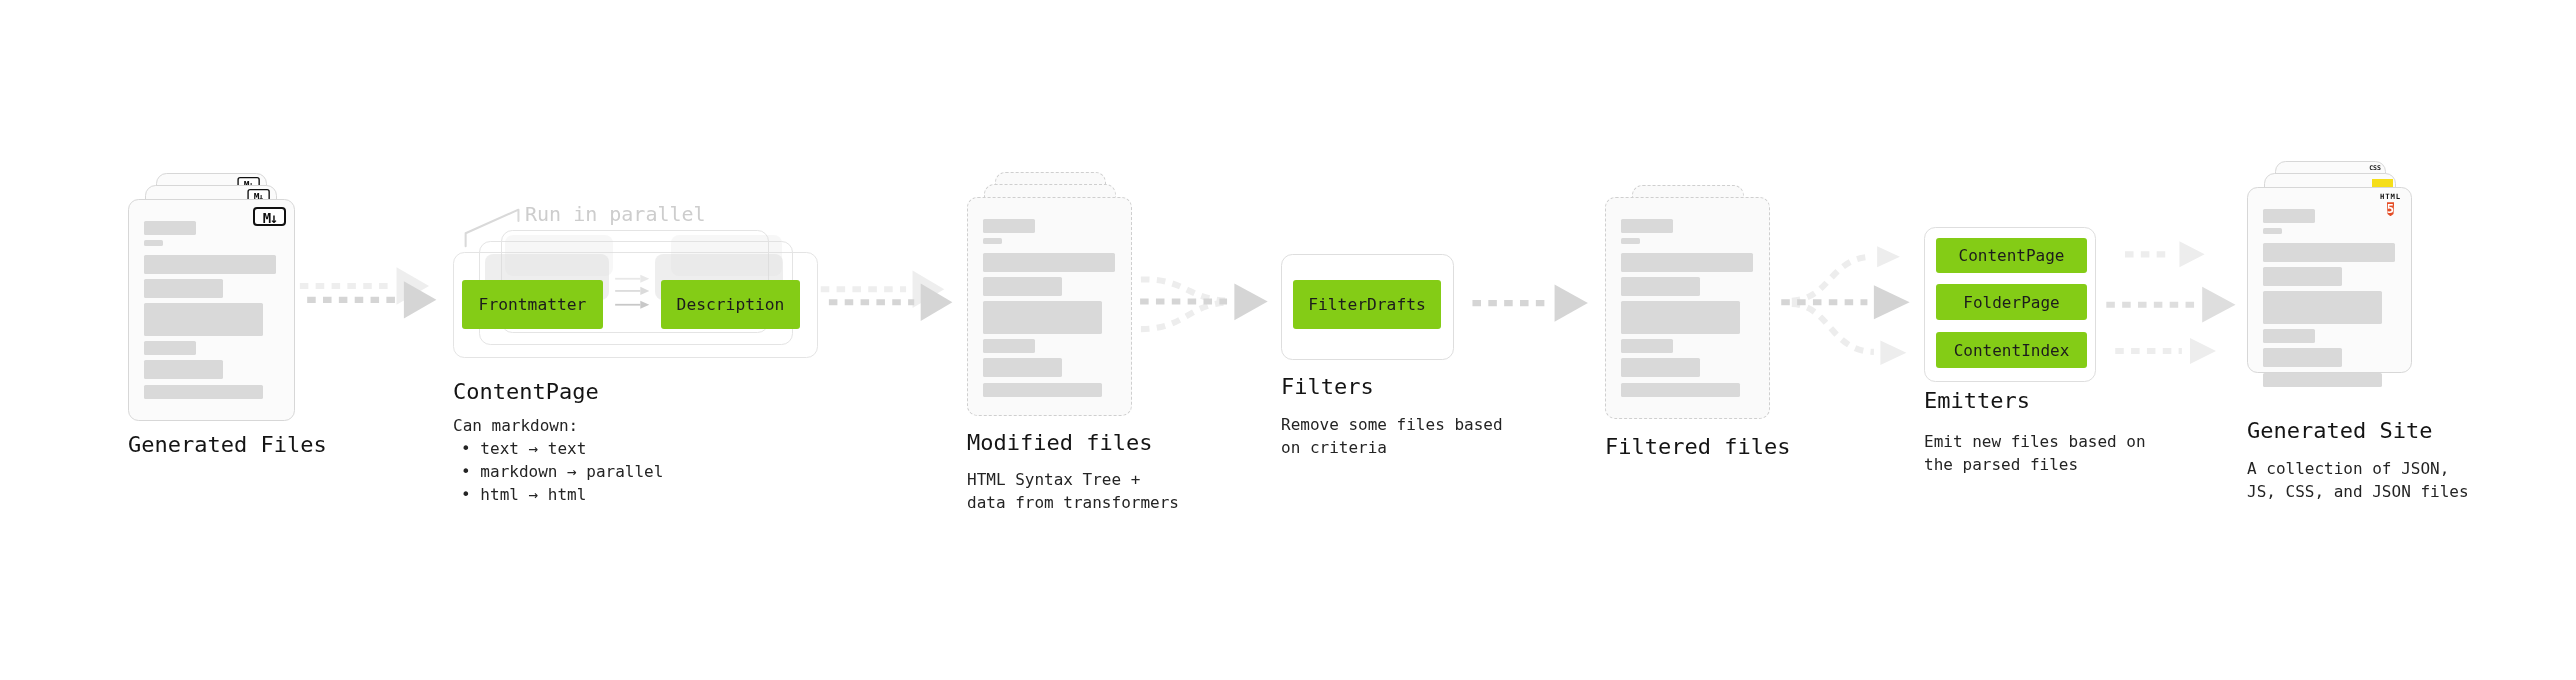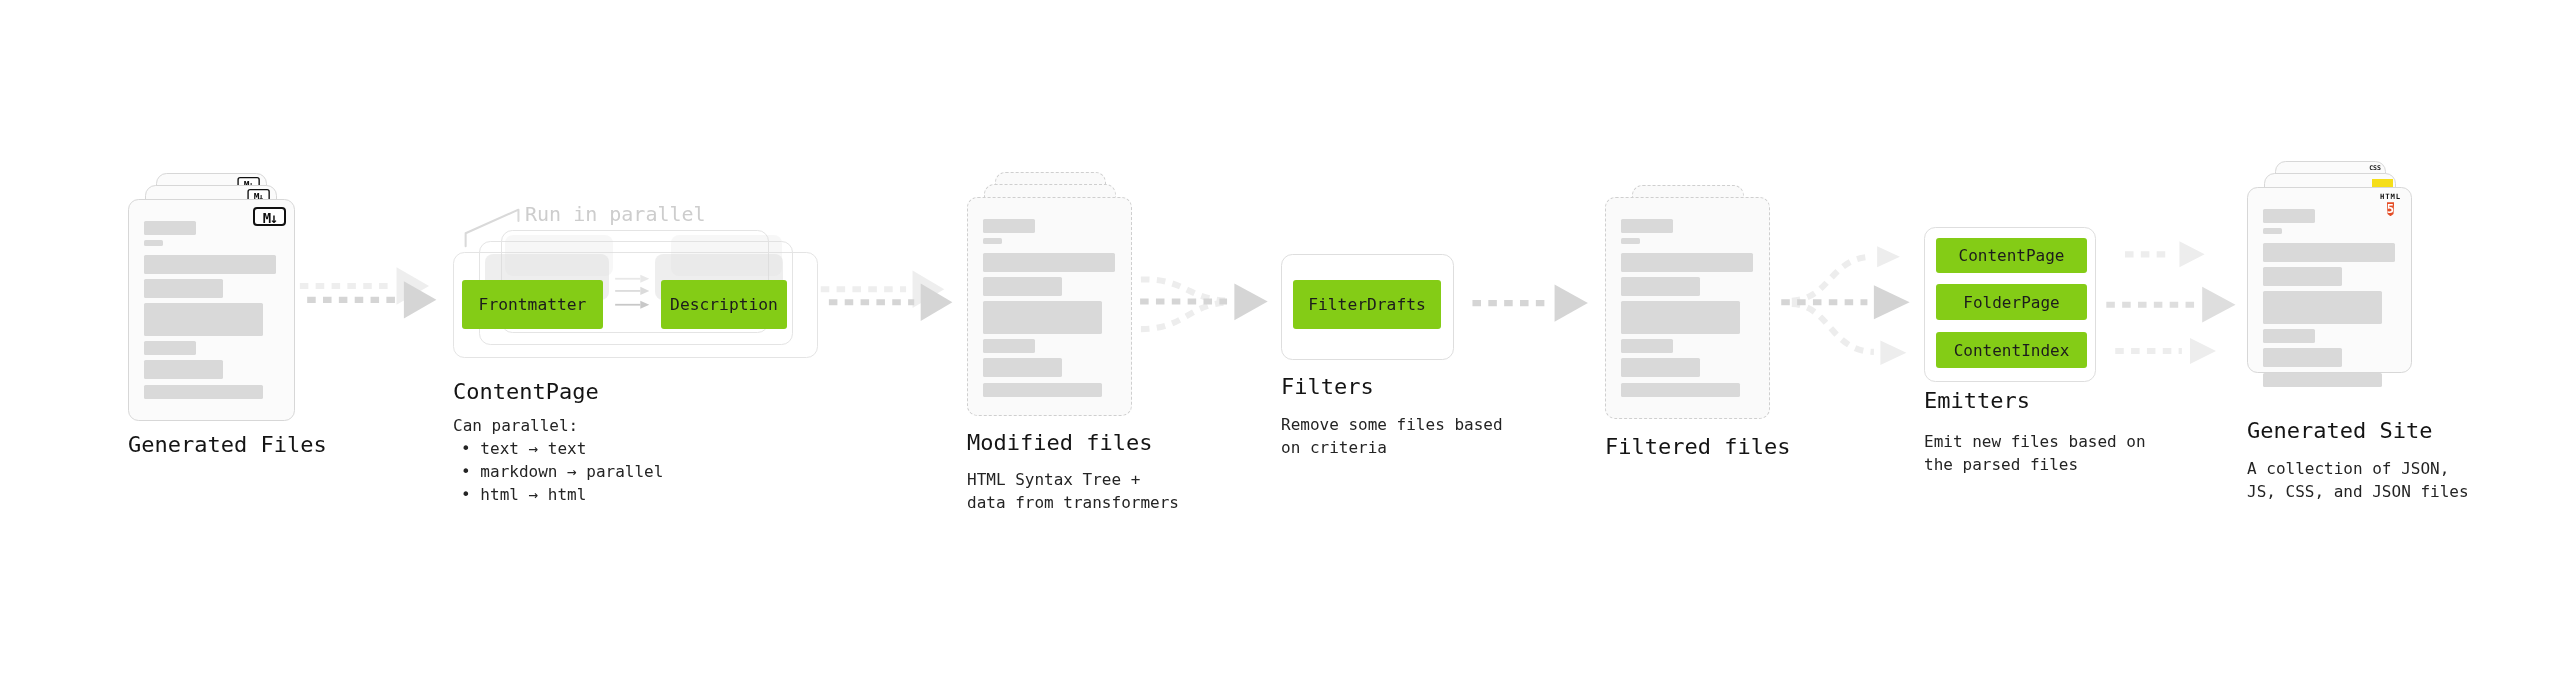--- a/index.html
+++ b/index.html
@@ -84,27 +84,27 @@
     <div class="frame" style="left:501px;top:230px;width:268px;height:103px;z-index:1"></div>
     <div class="frame" style="left:479px;top:241px;width:314px;height:104px;z-index:1"></div>
     <div class="frame" style="left:453px;top:252px;width:365px;height:106px;z-index:1"></div>
 
     <div class="ghost" style="left:505px;top:235px;width:108px;height:41px;opacity:.22"></div>
     <div class="ghost" style="left:671px;top:235px;width:111px;height:41px;opacity:.22"></div>
     <div class="ghost" style="left:485px;top:254px;width:124px;height:46px;opacity:.45"></div>
     <div class="ghost" style="left:655px;top:254px;width:128px;height:46px;opacity:.45"></div>
 
     <div class="pill" style="left:462px;top:280px;width:141px;height:49px">Frontmatter</div>
-    <div class="pill" style="left:661px;top:280px;width:126px;height:49px">Description</div>
+    <div class="pill" style="left:661px;top:280px;width:139px;height:49px">Description</div>
 
     <div class="annotation" style="left:525px;top:202px">Run in parallel</div>
 
     <div class="stage-label" style="left:453px;top:379px">ContentPage</div>
     <div class="stage-desc" style="left:453px;top:414px">
-      <div>Can parallel:</div>
+      <div>Can markdown:</div>
       <div class="indent">• text → text</div>
       <div class="indent">• markdown → parallel</div>
       <div class="indent">• html → html</div>
     </div>
   </div>
 
   <div>
     <div class="doc dashed" style="left:995px;top:172px;width:111px;height:49px;z-index:1"></div>
     <div class="doc dashed" style="left:984px;top:184px;width:132px;height:49px;z-index:2"></div>
     <div class="doc dashed" style="left:967px;top:197px;width:165px;height:219px;z-index:3">

